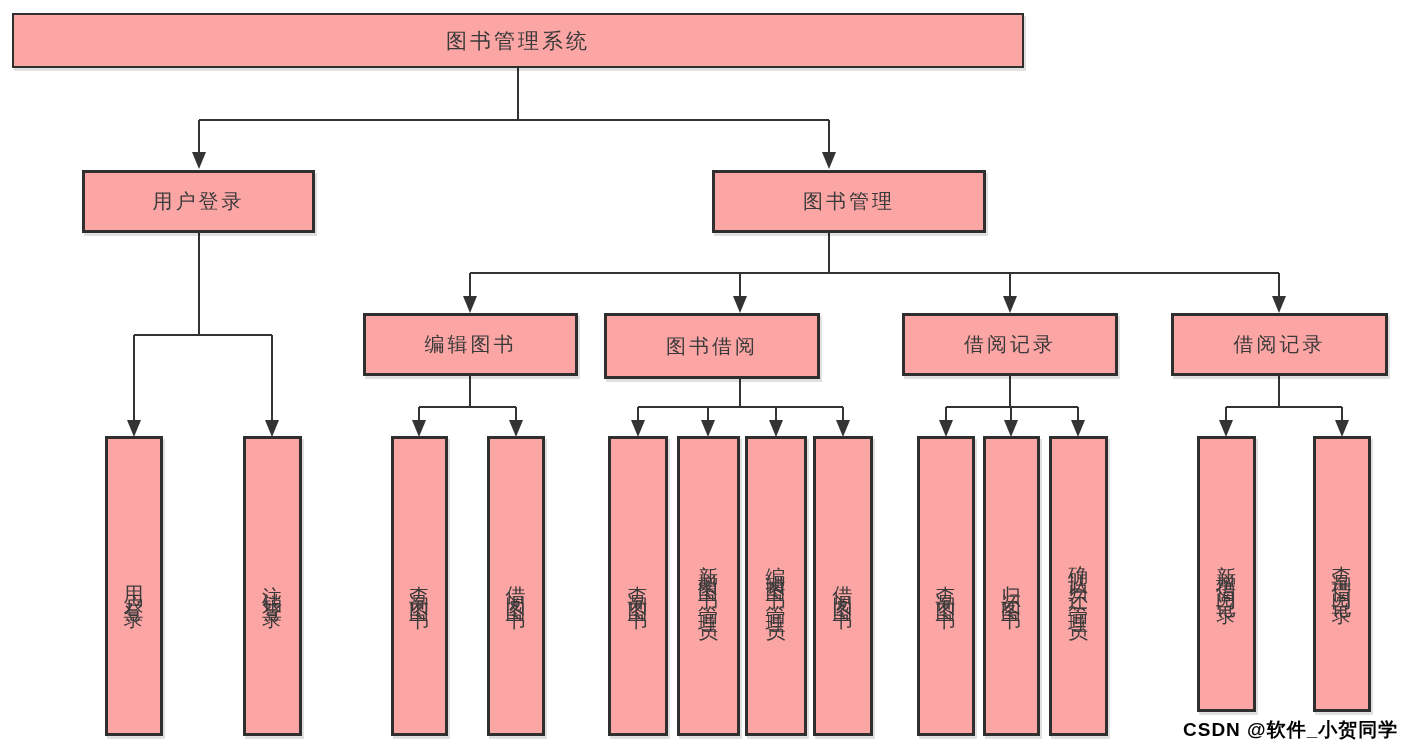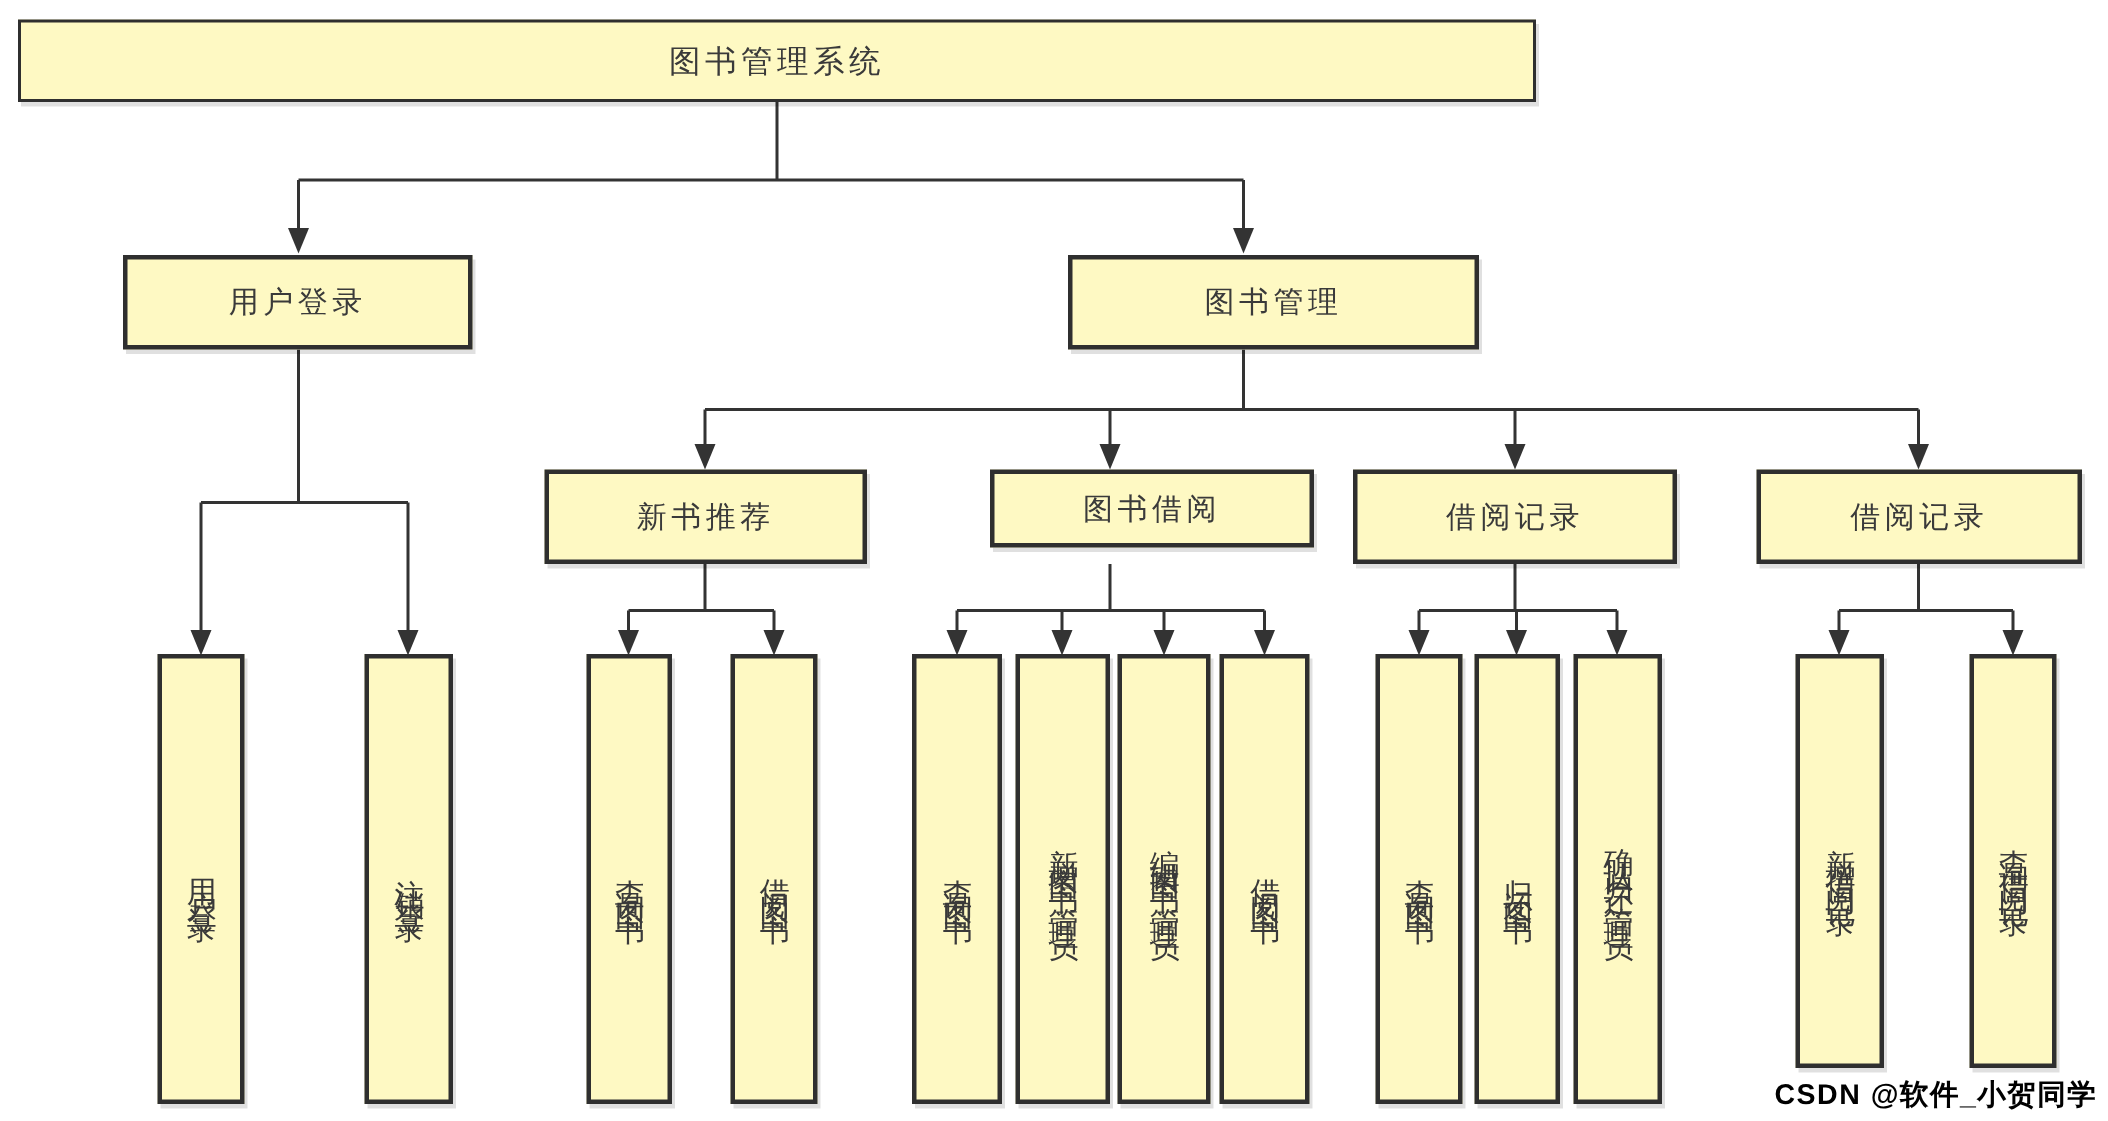--- a/index.html
+++ b/index.html
@@ -15,21 +15,21 @@
     background: #ffffff;
   }
   #connectors {
     position: absolute; left: 0; top: 0;
     width: 1405px; height: 747px;
     pointer-events: none;
   }
   .box {
     position: absolute;
     box-sizing: border-box;
-    background: #fef9c3;
+    background: #fca5a5;
     border: 3px solid #2f2f2f;
     color: #3a3a3a;
     display: flex;
     align-items: center;
     justify-content: center;
     font-size: 20px;
     letter-spacing: 3px;
     box-shadow: 2px 3px 0 rgba(0,0,0,0.12);
     white-space: nowrap;
   }
@@ -96,22 +96,22 @@
       <polygon points="1219,420 1233,420 1226,437"></polygon>
       <polygon points="1335,420 1349,420 1342,437"></polygon>
     </g>
   </svg>
 
   <div class="box root" style="left:12px; top:13px; width:1012px; height:55px;">图书管理系统</div>
 
   <div class="box" style="left:82px; top:170px; width:233px; height:63px;">用户登录</div>
   <div class="box" style="left:712px; top:170px; width:274px; height:63px;">图书管理</div>
 
-  <div class="box" style="left:363px; top:313px; width:215px; height:63px;">新书推荐</div>
-  <div class="box" style="left:660px; top:313px; width:216px; height:52px;">图书借阅</div>
+  <div class="box" style="left:363px; top:313px; width:215px; height:63px;">编辑图书</div>
+  <div class="box" style="left:604px; top:313px; width:216px; height:66px;">图书借阅</div>
   <div class="box" style="left:902px; top:313px; width:216px; height:63px;">借阅记录</div>
   <div class="box" style="left:1171px; top:313px; width:217px; height:63px;">借阅记录</div>
 
   <div class="box vbox" style="left:105px; top:436px; width:58px; height:300px;">用户登录</div>
   <div class="box vbox" style="left:243px; top:436px; width:59px; height:300px;">注销登录</div>
 
   <div class="box vbox" style="left:391px; top:436px; width:57px; height:300px;">查询图书</div>
   <div class="box vbox" style="left:487px; top:436px; width:58px; height:300px;">借阅图书</div>
 
   <div class="box vbox" style="left:608px; top:436px; width:60px; height:300px;">查询图书</div>

